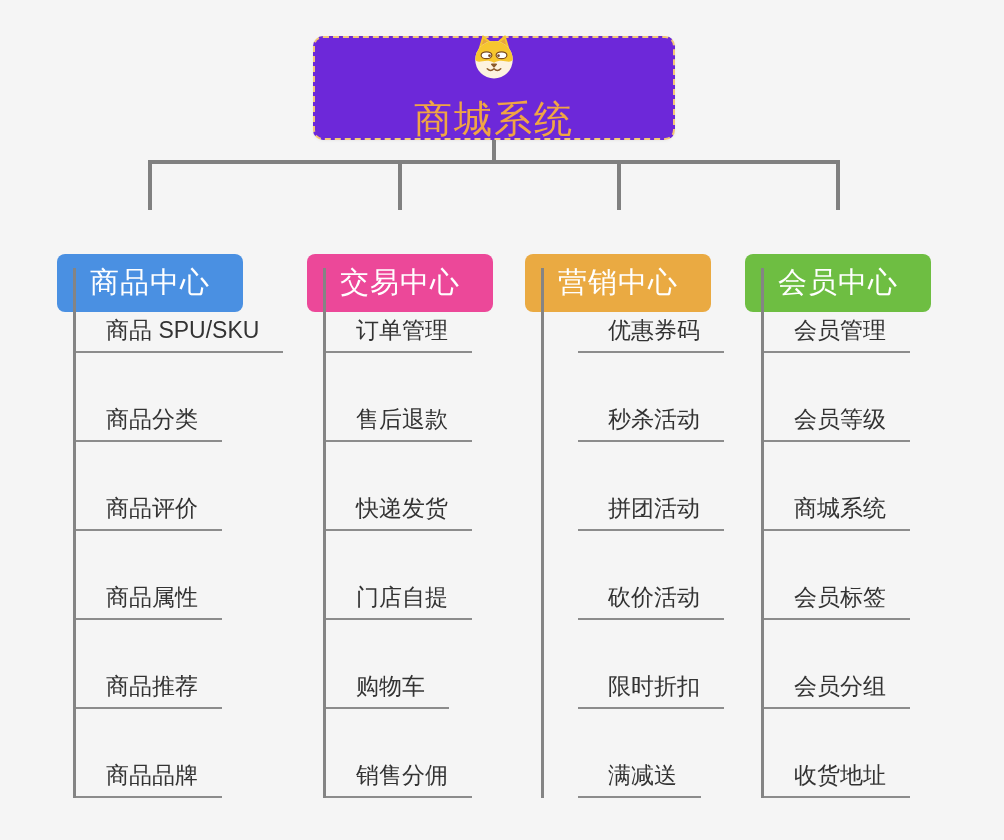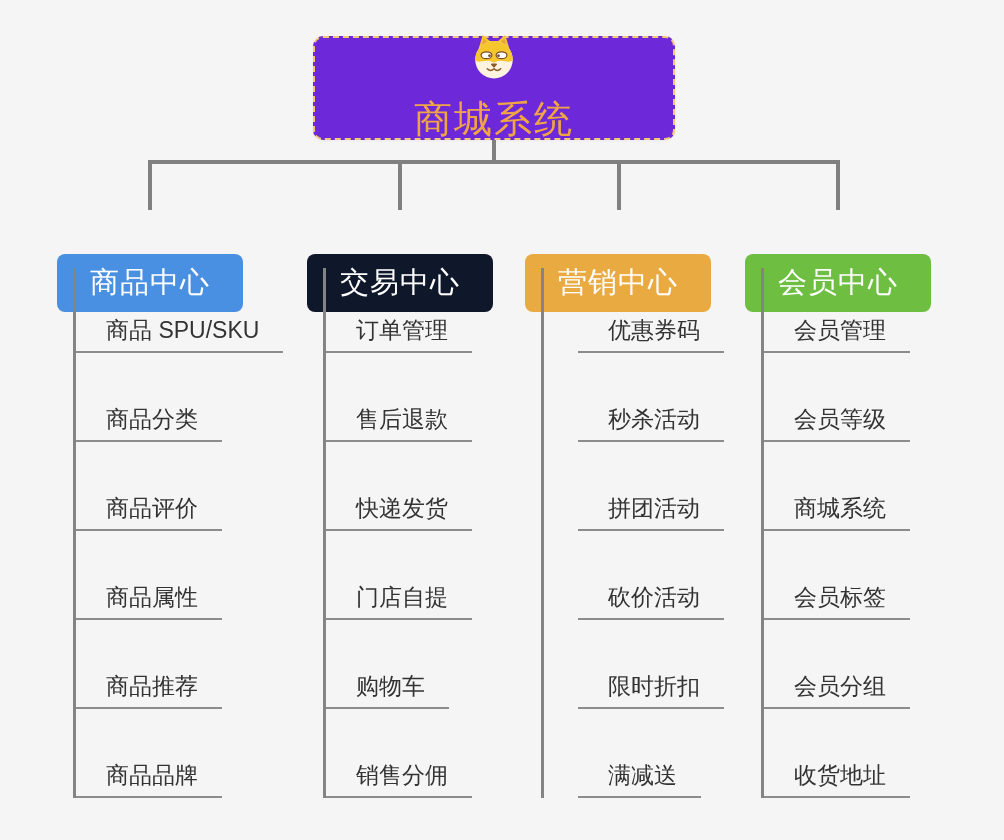--- a/index.html
+++ b/index.html
@@ -114,21 +114,21 @@
   </div>
 
   <div class="conn conn-stem"></div>
   <div class="conn conn-hbar"></div>
   <div class="conn conn-drop d0"></div>
   <div class="conn conn-drop d1"></div>
   <div class="conn conn-drop d2"></div>
   <div class="conn conn-drop d3"></div>
 
   <div class="branch-node b0" style="background-color: rgb(74, 144, 226);">商品中心</div>
-  <div class="branch-node b1" style="background-color: #0f172a;">交易中心</div>
+  <div class="branch-node b1" style="background-color: #ec4899;">交易中心</div>
   <div class="branch-node b2" style="background-color: rgb(234, 170, 66);">营销中心</div>
   <div class="branch-node b3" style="background-color: rgb(110, 190, 66);">会员中心</div>
 
   <div class="branch-col c0">
     <div class="leaf">商品 SPU/SKU</div>
     <div class="leaf">商品分类</div>
     <div class="leaf">商品评价</div>
     <div class="leaf">商品属性</div>
     <div class="leaf">商品推荐</div>
     <div class="leaf">商品品牌</div>

